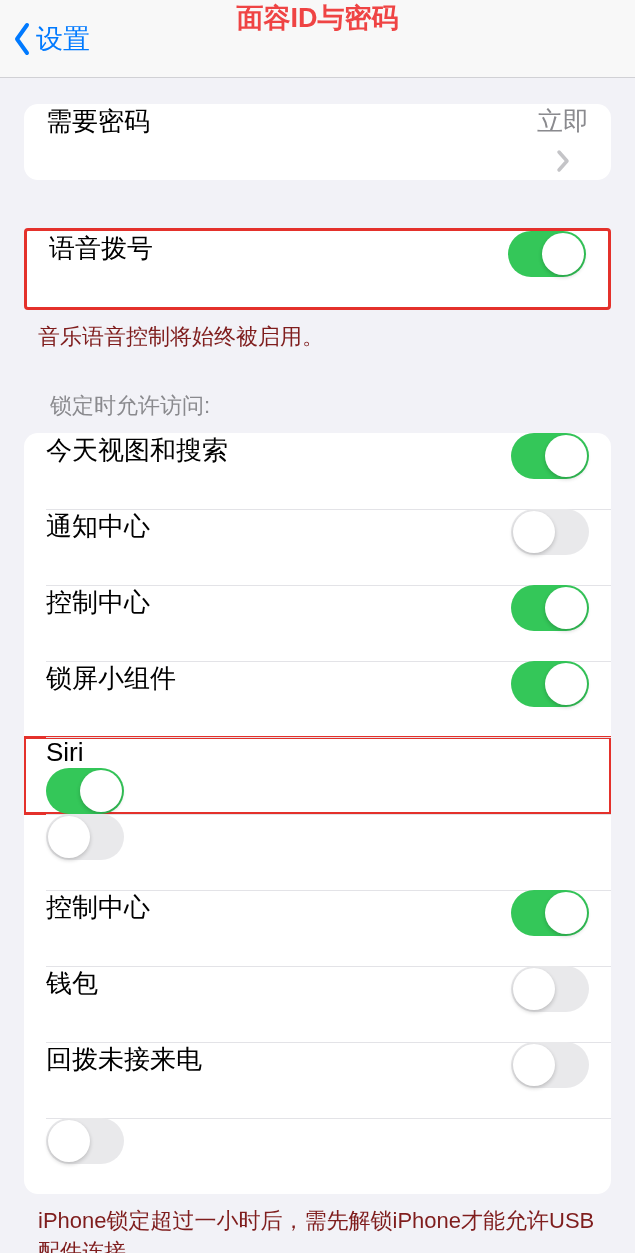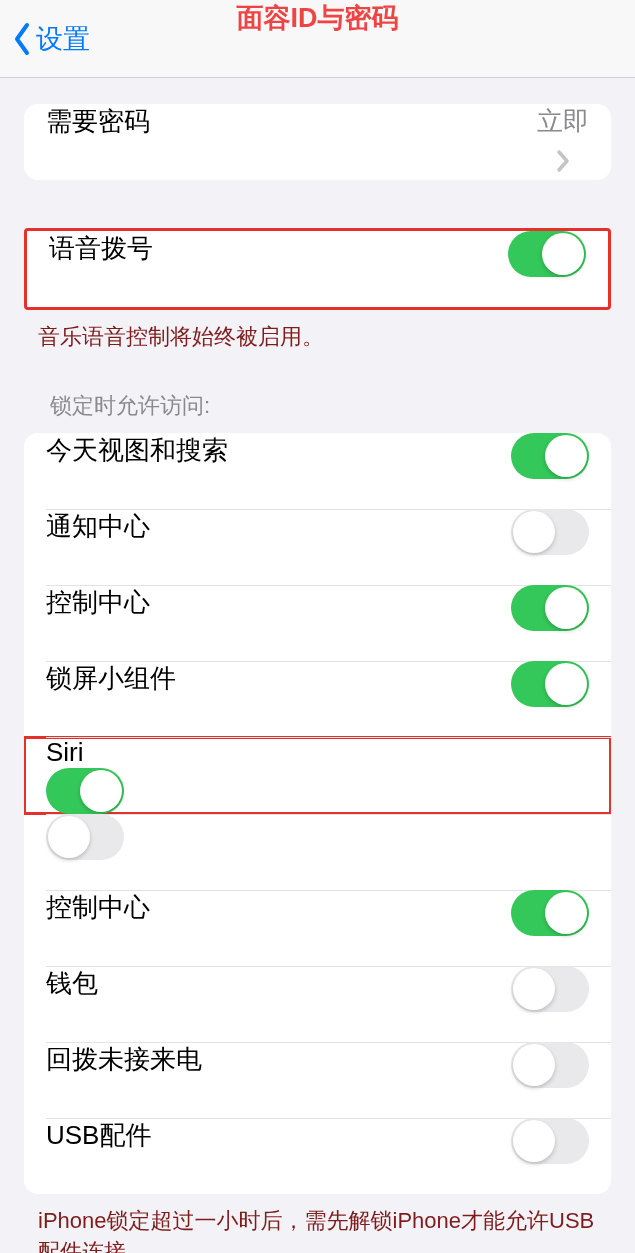--- a/index.html
+++ b/index.html
@@ -245,21 +245,20 @@
             <div class="toggle-knob"></div>
           </div>
         </div>
         <div class="row">
           <span class="row-label">回拨未接来电</span>
           <div class="toggle off">
             <div class="toggle-knob"></div>
           </div>
         </div>
         <div class="row">
-          <span class="row-label">USB配件</span>
           <div class="toggle off">
             <div class="toggle-knob"></div>
           </div>
         </div>
       </div>
     <div class="footer-text">iPhone锁定超过一小时后，需先解锁iPhone才能允许USB配件连接。</div>
   </div>
 
 </div>
 

